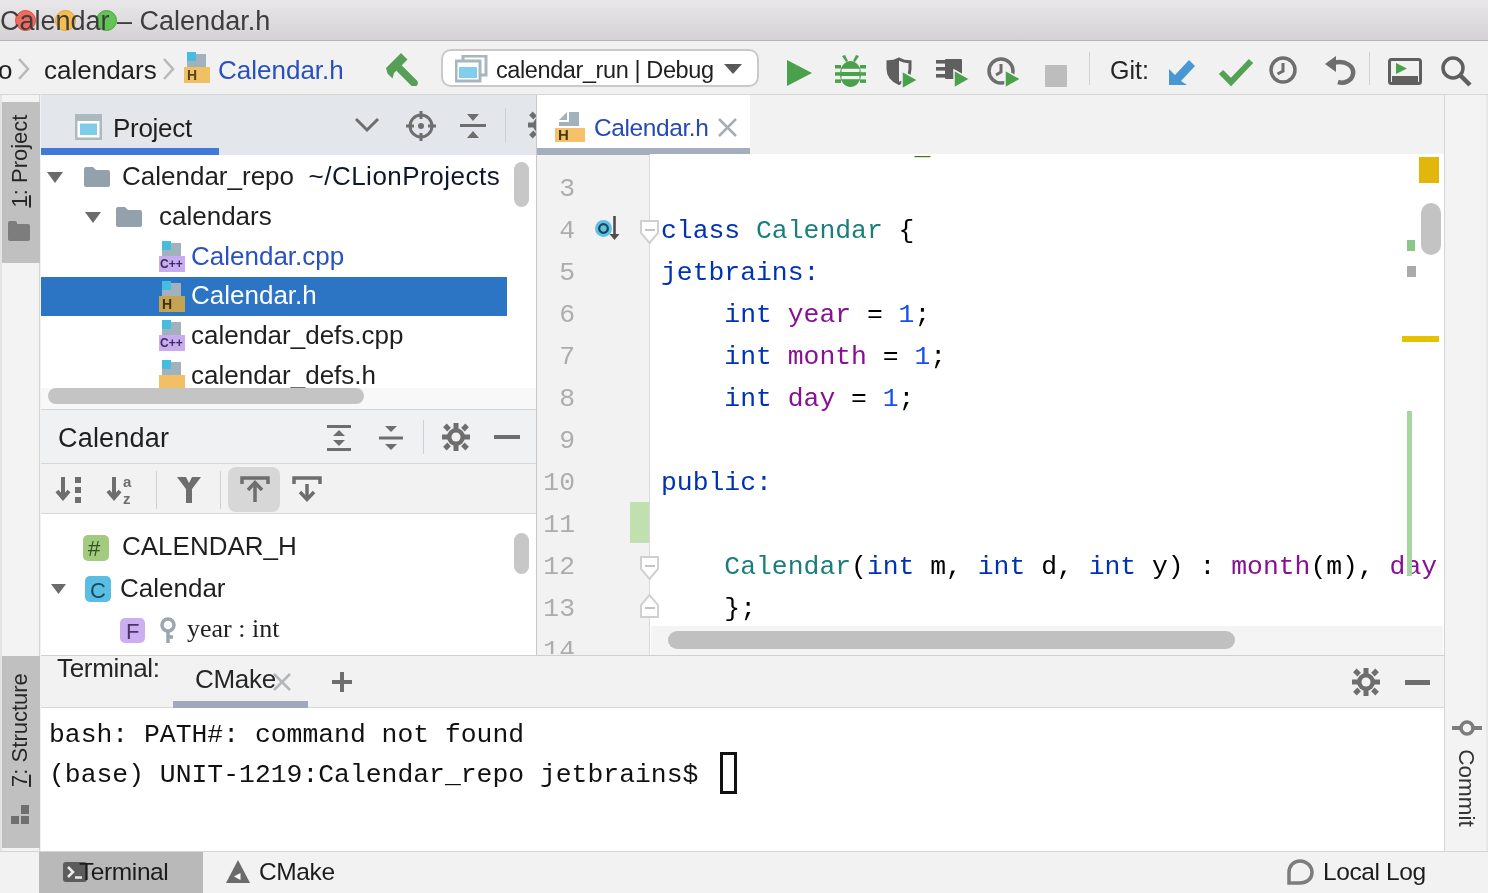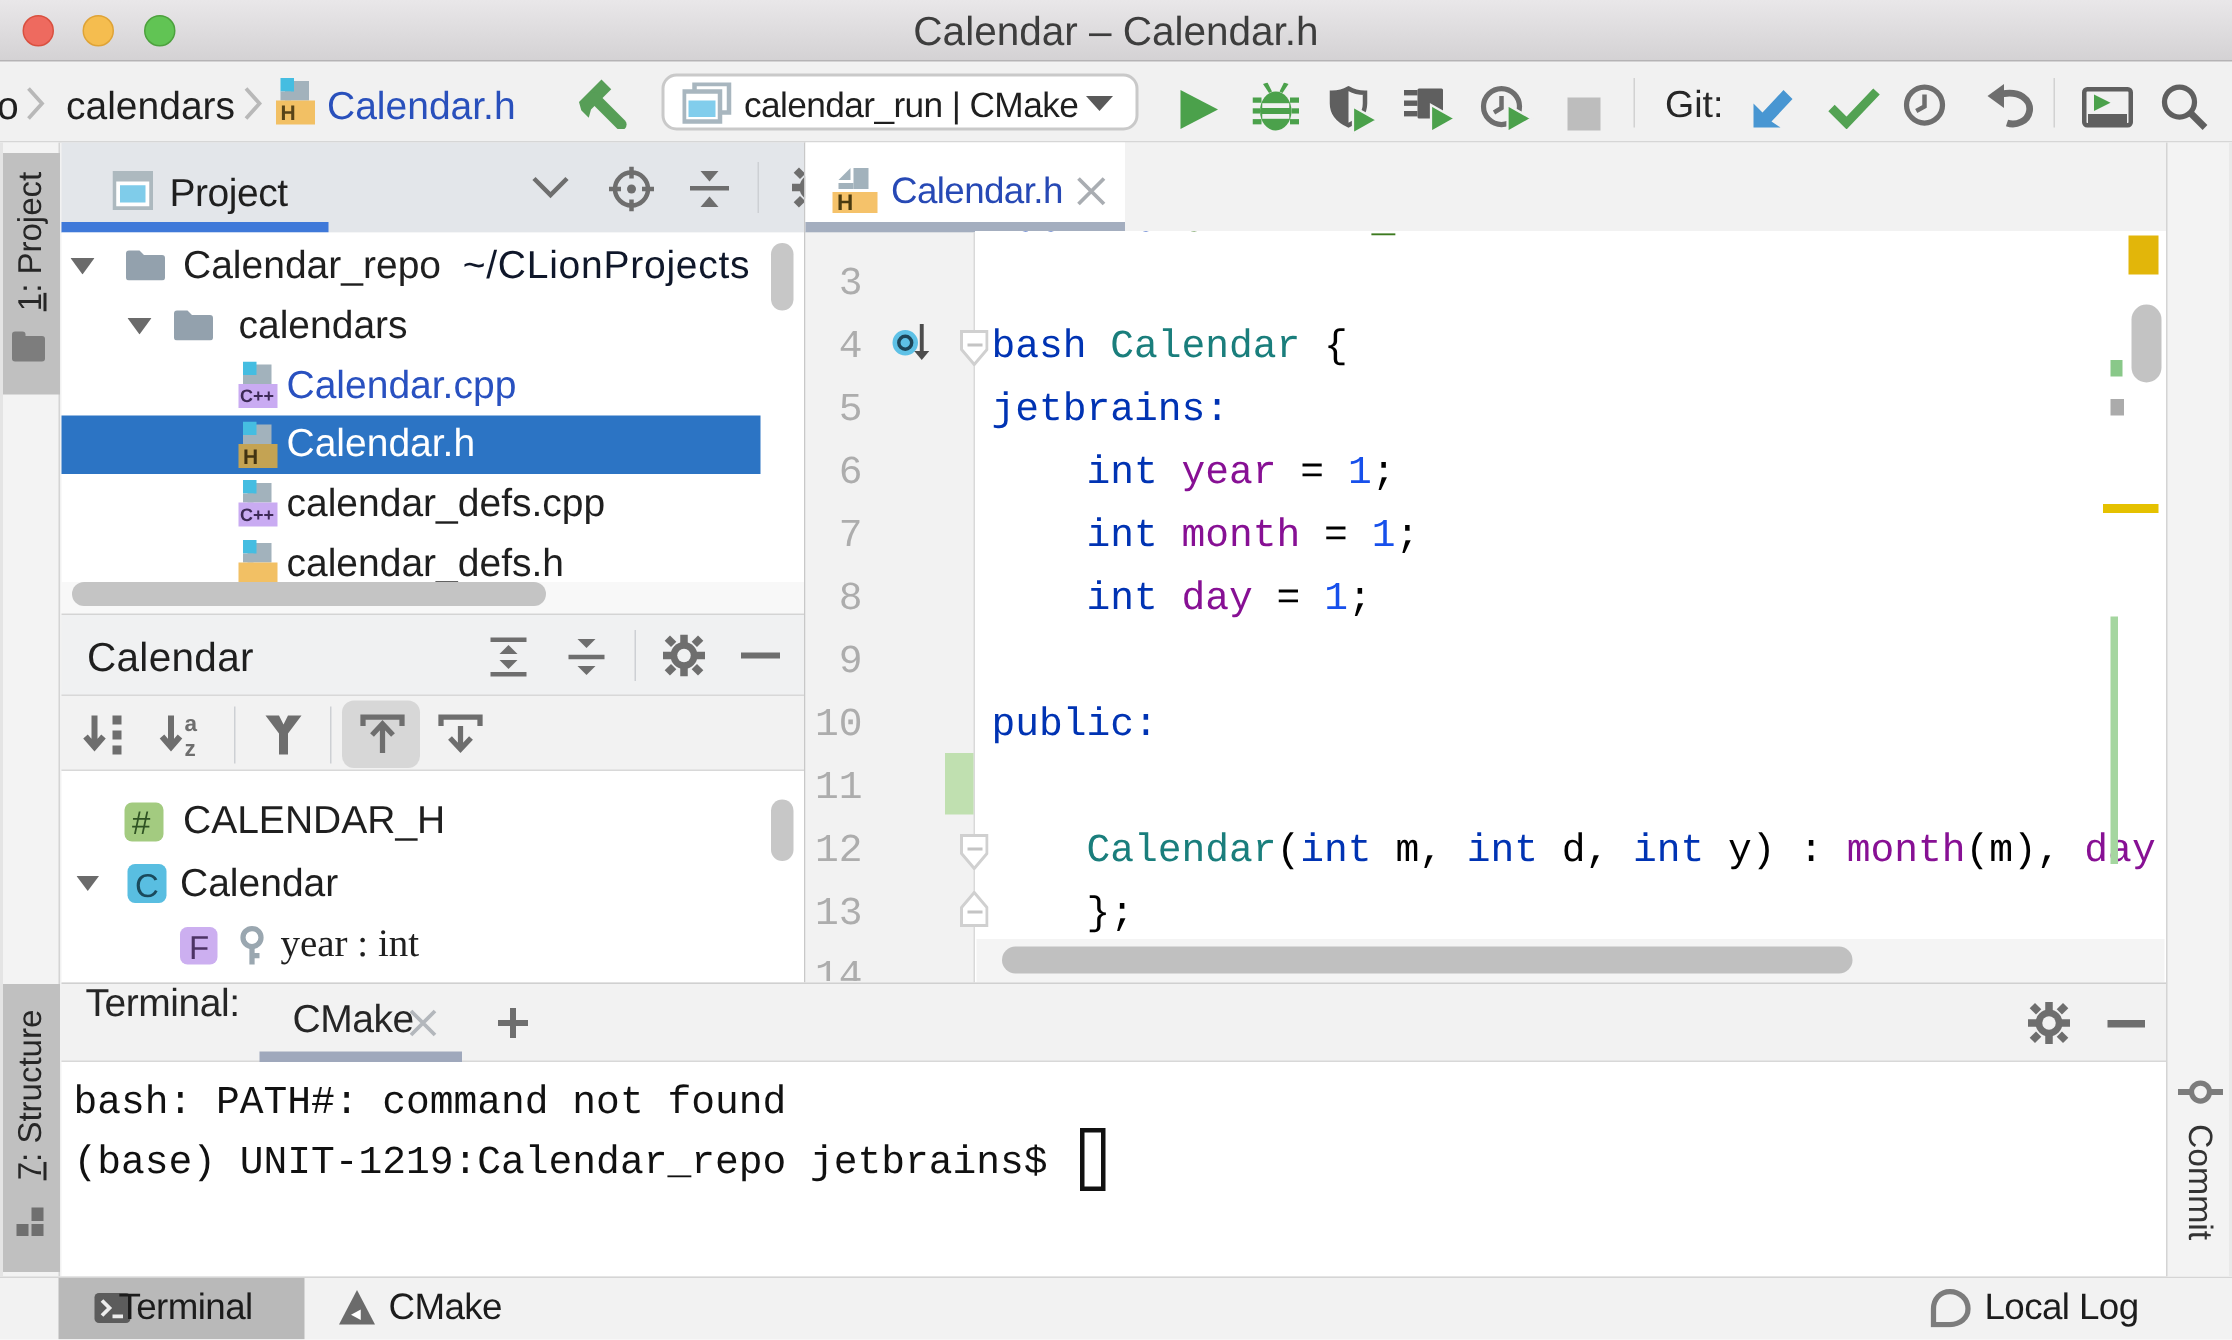--- a/index.html
+++ b/index.html
@@ -12,21 +12,21 @@
 svg { display:block; }
 </style>
 </head>
 <body>
 <div id="win">
 
 <div class="abs" style="left:0;top:0;width:1488px;height:41px;background:linear-gradient(#e9e7e9,#d4d2d4);border-bottom:1px solid #b5b3b5;"></div>
 <div class="abs" style="left:15px;top:10px;width:21px;height:21px;border-radius:50%;background:#ee6a5f;border:1px solid #d9503f;"></div>
 <div class="abs" style="left:55px;top:10px;width:21px;height:21px;border-radius:50%;background:#f5bd4f;border:1px solid #dfa336;"></div>
 <div class="abs" style="left:96px;top:10px;width:21px;height:21px;border-radius:50%;background:#61c454;border:1px solid #4ca13d;"></div>
-<div class="abs ui" style="left:0;top:6px;width:1488px;text-align:center;font-size:27px;color:#3d3d3d;">Calendar – Calendar.h</div>
+<div class="abs ui" style="left:0;top:6px;width:1488px;text-align:left;font-size:27px;color:#3d3d3d;">Calendar – Calendar.h</div>
 
 <div class="abs" style="left:0;top:42px;width:1488px;height:53px;background:#f1f1f1;border-bottom:1px solid #d6d6d6;"></div>
 <div id="toolbar">
 
   <div class="abs ui" style="left:-2px;top:55px;color:#1f1f1f;">o</div>
   <svg class="abs" style="left:16px;top:57px;" width="16" height="24">
         <path d="M3 2 L12 12 L3 22" stroke="#b8b8b8" stroke-width="2.5" fill="none"></path>
       </svg>
   <div class="abs ui" style="left:44px;top:55px;">calendars</div>
   <svg class="abs" style="left:161px;top:57px;" width="16" height="24">
@@ -46,21 +46,21 @@
     <path d="M2 18 L17 3 L23.5 9.5 L10 23 L8.5 28.5 L3.5 23.5 Z" fill="#579e57"></path>
     <path d="M12 15 L30 33" stroke="#579e57" stroke-width="7.5" stroke-linecap="round"></path>
   </svg>
 
   <div class="abs" style="left:441px;top:49px;width:318px;height:38px;background:#fff;border:2px solid #c9c9c9;border-radius:10px;"></div>
   <svg class="abs" style="left:455px;top:55px;" width="34" height="28">
     <rect x="8" y="1" width="23" height="19" fill="none" stroke="#a8b6bf" stroke-width="3"></rect>
     <rect x="1" y="6" width="24" height="20" fill="#fff" stroke="#a8b6bf" stroke-width="3"></rect>
     <rect x="4" y="12" width="18" height="11" fill="#81cdec"></rect>
   </svg>
-  <div class="abs ui" style="left:496px;top:57px;font-size:23.5px;letter-spacing:-0.4px;">calendar_run | CMake</div>
+  <div class="abs ui" style="left:496px;top:57px;font-size:23.5px;letter-spacing:-0.4px;">calendar_run | Debug</div>
   <svg class="abs" style="left:722px;top:62px;" width="24" height="14">
         <path d="M2 2 L11 12 L20 2 Z" fill="#595959"></path>
       </svg>
 
   <svg class="abs" style="left:786px;top:60px;" width="28" height="27">
         <path d="M1 0 L26 13 L1 26 Z" fill="#4ba14b"></path>
       </svg>
 
   <svg class="abs" style="left:835px;top:55px;" width="31" height="34">
     <g fill="#4ba14b">
@@ -388,21 +388,21 @@
     <rect x="5" y="9" width="10" height="2" fill="#c4c4c4"></rect>
   </svg>
   <svg class="abs" style="left:640px;top:594px;z-index:3;" width="19" height="24">
     <path d="M1 23 L18 23 L18 11 L9.5 1 L1 11 Z" fill="#fff" stroke="#d0d0d0" stroke-width="2"></path>
     <rect x="5" y="13" width="10" height="2" fill="#c4c4c4"></rect>
   </svg>
 
   <div class="abs" style="left:650px;top:154px;width:794px;height:501px;background:#fff;overflow:hidden;">
     <div class="mono" style="position:absolute;left:11px;top:-28.5px;line-height:42px;color:#000;"><span style="color:#0033b3">#define</span> <span style="color:#3d7a1f">CALENDAR_H</span>
 
-<span style="color:#0033b3">bash</span> <span style="color:#1a7e7c">Calendar</span> {
+<span style="color:#0033b3">class</span> <span style="color:#1a7e7c">Calendar</span> {
 <span style="color:#0033b3">jetbrains:</span>
     <span style="color:#0033b3">int</span> <span style="color:#871094">year</span> = <span style="color:#1750eb">1</span>;
     <span style="color:#0033b3">int</span> <span style="color:#871094">month</span> = <span style="color:#1750eb">1</span>;
     <span style="color:#0033b3">int</span> <span style="color:#871094">day</span> = <span style="color:#1750eb">1</span>;
 
 <span style="color:#0033b3">public:</span>
 
     <span style="color:#1a7e7c">Calendar</span>(<span style="color:#0033b3">int</span> m, <span style="color:#0033b3">int</span> d, <span style="color:#0033b3">int</span> y) : <span style="color:#871094">month</span>(m), <span style="color:#871094">day</span>
     };</div>
   </div>

